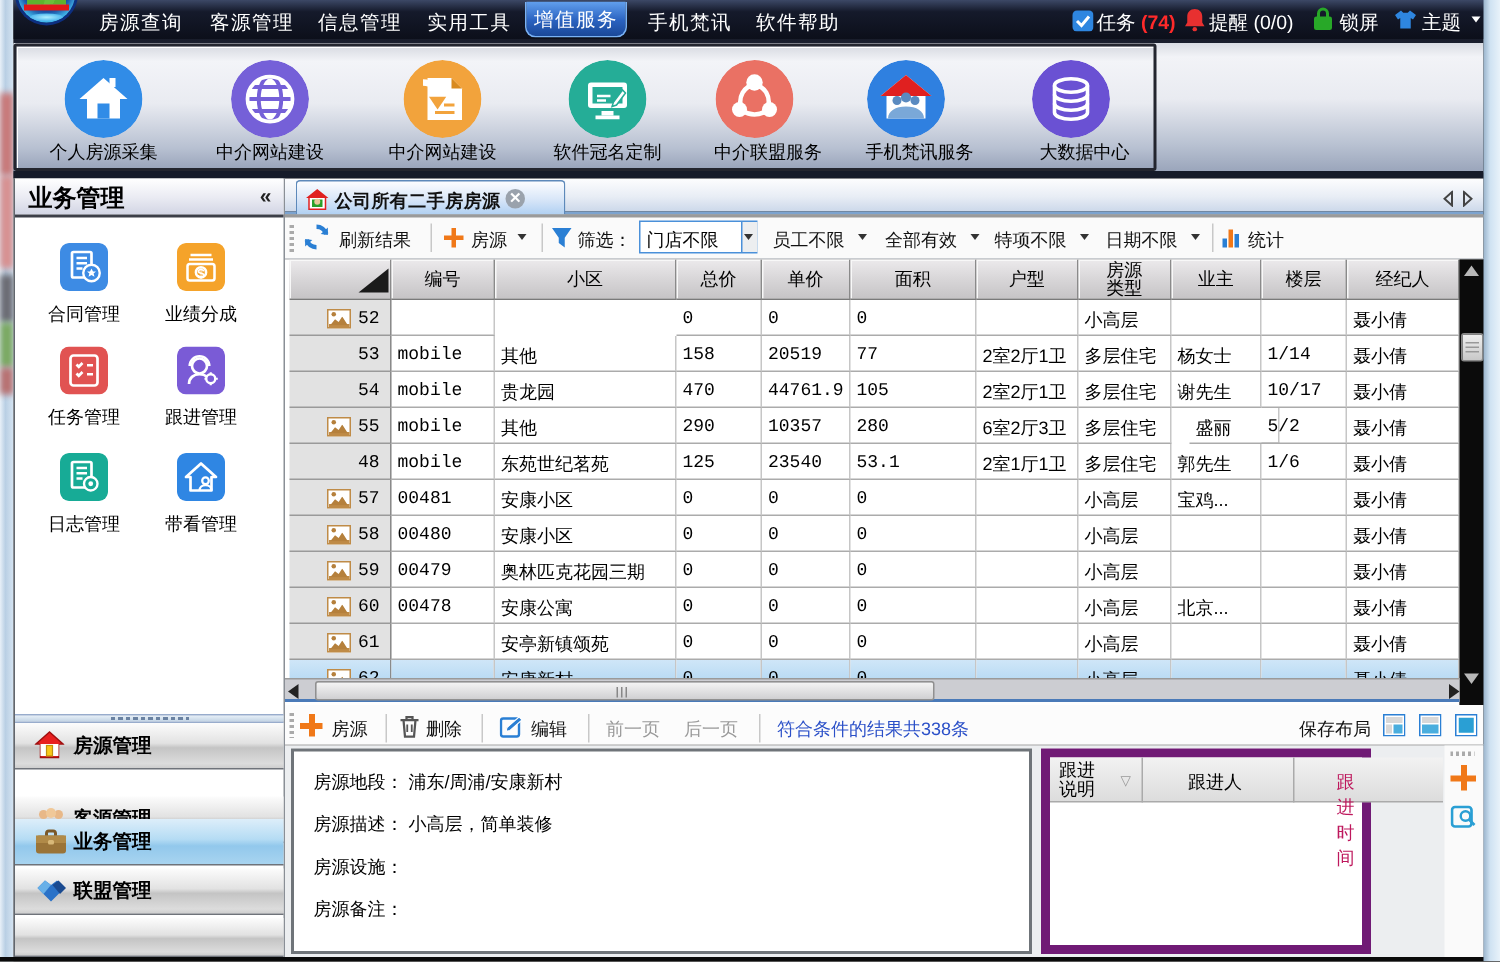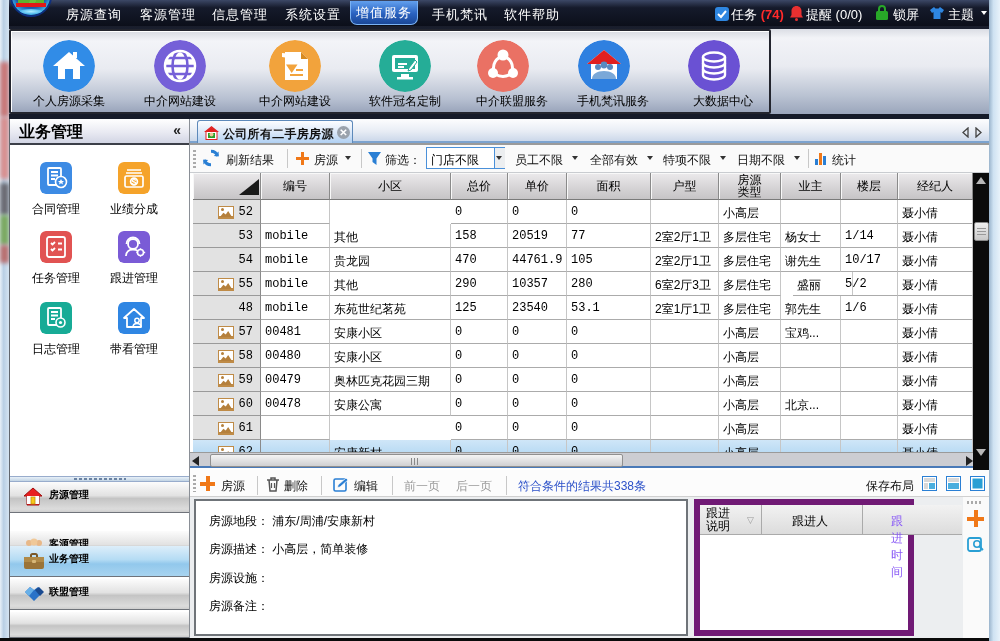--- a/index.html
+++ b/index.html
@@ -29,25 +29,25 @@
 
 #sidebar{left:9px;top:119px;width:181px;height:519px;background:#fff;border-left:1px solid #62676e;border-right:1px solid #8a8f96;}
 #sbtitle{left:0;top:0;width:179px;height:26px;background:linear-gradient(180deg,#ffffff,#e9eaf2 55%,#d2d5e4);border-bottom:2px solid #3c3f48;}
 #sbtitle b{position:absolute;left:9px;top:3px;font-size:16px;color:#000;}
 #sbtitle .cl{position:absolute;right:8px;top:3px;font-size:14px;color:#222;font-weight:bold;}
 .sico{position:absolute;width:32px;height:32px;border-radius:6px;}
 .slbl{position:absolute;width:80px;text-align:center;font-size:12px;color:#000;}
 #sbsplit{left:0;top:357px;width:179px;height:6px;background:linear-gradient(180deg,#e8f0f8,#c2d4e4);border-top:1px solid #98accc;border-bottom:1px solid #98accc;}
 .nav{position:absolute;left:0;width:179px;height:31px;background:linear-gradient(180deg,#fcfcfc,#e2e2e2 45%,#c4c4c4 55%,#dcdcdc 90%,#cecece);border-bottom:1px solid #6f737a;}
 .nav.sel{background:linear-gradient(180deg,#ddeefa,#b5dcf4 45%,#92c8ec 60%,#a8d4f0);}
-.nav .nt{position:absolute;left:39px;top:6px;font-size:10px;font-weight:bold;color:#000;}
+.nav .nt{position:absolute;left:39px;top:6px;font-size:13px;font-weight:bold;color:#000;}
 .nav svg{position:absolute;left:13px;top:5px;}
 
 #tabband{left:190px;top:119px;width:799px;height:24px;background:linear-gradient(180deg,#fdfdfe,#e8edf5 55%,#ccd8ea);border-bottom:2px solid #7ca3cf;}
-#thetab{left:7px;top:1px;width:156px;height:23px;background:linear-gradient(180deg,#fcfdff,#d8e6f8 55%,#b0d0f2);border:1px solid #5d89ba;border-bottom:none;border-radius:3px 3px 0 0;padding-left:27px;}
+#thetab{left:7px;top:1px;width:180px;height:23px;background:linear-gradient(180deg,#fcfdff,#d8e6f8 55%,#b0d0f2);border:1px solid #5d89ba;border-bottom:none;border-radius:3px 3px 0 0;padding-left:27px;}
 #filterbar{left:190px;top:143px;width:799px;height:30px;background:#fafafa;border-top:2px solid #9a9a9a;border-bottom:1px solid #c9ccd0;}
 .ftxt{position:absolute;top:7px;font-size:12px;color:#111;}
 .fsep{position:absolute;top:4px;width:1px;height:19px;background:#c8c8c8;}
 .drop{position:absolute;top:11px;width:0;height:0;border-left:3.5px solid transparent;border-right:3.5px solid transparent;border-top:4.5px solid #333;}
 
 #grid{left:190px;top:173px;width:783px;height:297px;background:#fff;overflow:hidden;}
 .hd{position:absolute;top:0;height:27px;background:linear-gradient(180deg,#eceaec,#d8d6d8 50%,#c6c4c6);border-right:1px solid #8a8a8a;border-bottom:1px solid #7a7a7a;box-shadow:inset 1px 1px 0 #f8f8f8;color:#000;font-size:12px;display:flex;align-items:center;justify-content:center;text-align:center;line-height:12px;}
 .rh{position:absolute;left:3px;width:68px;height:24px;background:#e2e2e2;border-right:1px solid #8a8a8a;border-bottom:1px solid #9a9a9a;font-size:12px;color:#000;}
 .rh .num{position:absolute;right:7px;top:5px;font-family:"Liberation Mono",monospace;font-size:12px;}
 .cell{position:absolute;height:24px;border-right:1px solid #c6c6c6;border-bottom:1px solid #ababab;font-size:12px;color:#000;padding:5px 0 0 4px;font-family:"Liberation Mono",monospace;white-space:nowrap;overflow:hidden;}
@@ -76,21 +76,21 @@
 <div class="abs" style="left:0;top:117px;width:9px;height:62px;background:#d89090;filter:blur(2px);"></div>
 <div class="abs" style="left:0;top:183px;width:9px;height:32px;background:#6a6a72;filter:blur(2px);"></div>
 <div class="abs" style="left:0;top:215px;width:9px;height:30px;background:#7aa860;filter:blur(2px);"></div>
 <div class="abs" style="left:0;top:245px;width:9px;height:18px;background:#b87070;filter:blur(2px);"></div>
 </div>
 
 <div class="abs" id="menubar">
   <span class="mi" style="left:57px;">房源查询</span>
   <span class="mi" style="left:131px;">客源管理</span>
   <span class="mi" style="left:203px;">信息管理</span>
-  <span class="mi" style="left:276px;">系统设置</span>
+  <span class="mi" style="left:276px;">实用工具</span>
   <span class="mi" style="left:423px;">手机梵讯</span>
   <span class="mi" style="left:495px;">软件帮助</span>
   <div id="mtab">增值服务</div>
   <div id="logo">
         <div class="inr"></div>
         <div class="grn"></div>
         <div class="red"></div>
         <div class="cy"></div>
       </div>
   <svg class="abs" style="left:705px;top:6px" width="15" height="15">
@@ -518,20 +518,21 @@
 <div class="cell" style="left:651px;top:192px;width:57px;"></div>
 <div class="cell cn" style="left:708px;top:192px;width:75px;">聂小倩</div>
 <div class="rh" style="top:216px;">
         <span class="picico">
           <i></i>
           <b></b>
         </span>
         <span class="num">61</span>
       </div>
 <div class="cell" style="left:71px;top:216px;width:69px;"></div>
+<div class="cell cn" style="left:140px;top:216px;width:121px;">安亭新镇颂苑</div>
 <div class="cell" style="left:261px;top:216px;width:57px;">0</div>
 <div class="cell" style="left:318px;top:216px;width:59px;">0</div>
 <div class="cell" style="left:377px;top:216px;width:84px;">0</div>
 <div class="cell" style="left:461px;top:216px;width:68px;"></div>
 <div class="cell cn" style="left:529px;top:216px;width:62px;">小高层</div>
 <div class="cell" style="left:591px;top:216px;width:60px;"></div>
 <div class="cell" style="left:651px;top:216px;width:57px;"></div>
 <div class="cell cn" style="left:708px;top:216px;width:75px;">聂小倩</div>
 <div class="rh" style="top:240px;background:linear-gradient(180deg,#cfe6f8,#a8d2f0);">
         <span class="picico">
@@ -614,21 +615,21 @@
     <span class="dl" style="top:69px;">房源设施：</span>
     <span class="dl" style="top:97px;">房源备注：</span>
   </div>
   <div id="dright">
         <div id="drhead"></div>
  <span class="abs" style="left:6px;top:2px;font-size:12px;line-height:13px;color:#000;">跟进<br>说明</span>
  <span class="abs" style="left:47px;top:10px;font-size:9px;color:#999;">▽</span>
  <div class="abs" style="left:61px;top:0;width:1px;height:30px;background:#aaa;"></div>
  <span class="abs" style="left:92px;top:8px;font-size:12px;color:#000;">跟进人</span>
  <div class="abs" style="left:162px;top:0;width:1px;height:30px;background:#aaa;"></div>
- <span class="abs" style="left:191px;top:8px;font-size:12px;color:#8b5cf6;">跟进时间</span>
+ <span class="abs" style="left:191px;top:8px;font-size:12px;color:#be185d;">跟进时间</span>
 </div>
   <div id="dstrip">
  <div class="abs" style="left:4px;top:4px;width:16px;height:3px;background:repeating-linear-gradient(90deg,#aaa 0,#aaa 2px,transparent 2px,transparent 4px);"></div>
  <div class="abs" style="left:4px;top:13px;width:17px;height:17px;">
           <div class="abs" style="left:7px;top:0;width:3.5px;height:17px;background:#f07818;"></div>
           <div class="abs" style="left:0;top:7px;width:17px;height:3.5px;background:#f07818;"></div>
         </div>
  <svg class="abs" style="left:4px;top:38px" width="18" height="18">
           <rect x="1" y="3" width="13" height="13" rx="2" fill="none" stroke="#2a9fd4" stroke-width="1.8"></rect>
           <circle cx="10" cy="9" r="3.2" fill="none" stroke="#2a9fd4" stroke-width="1.6"></circle>

